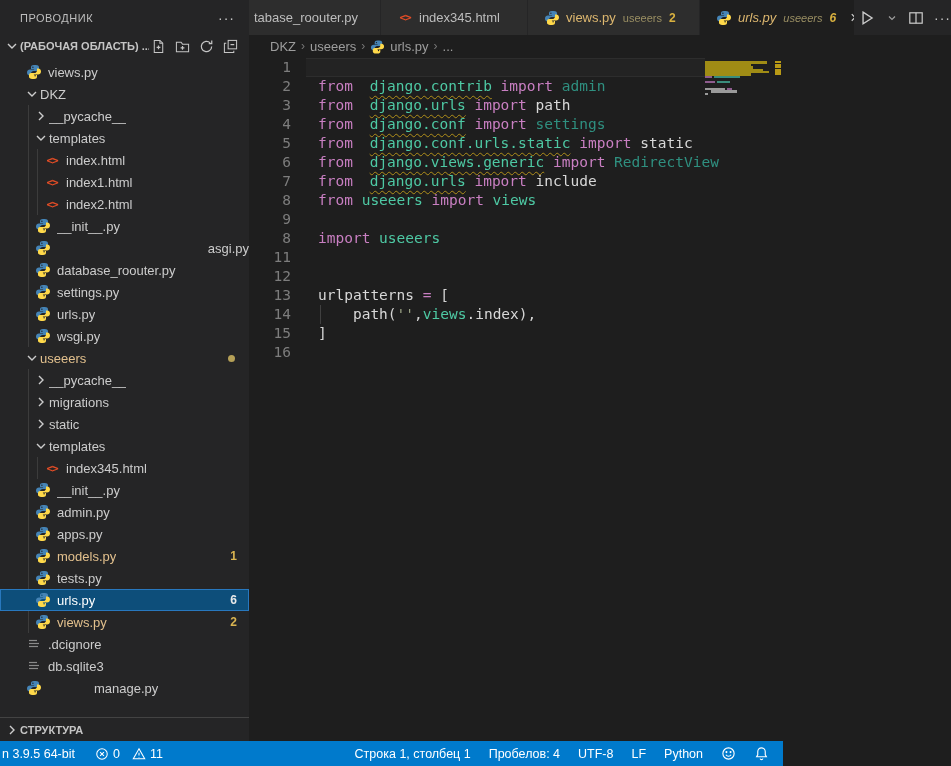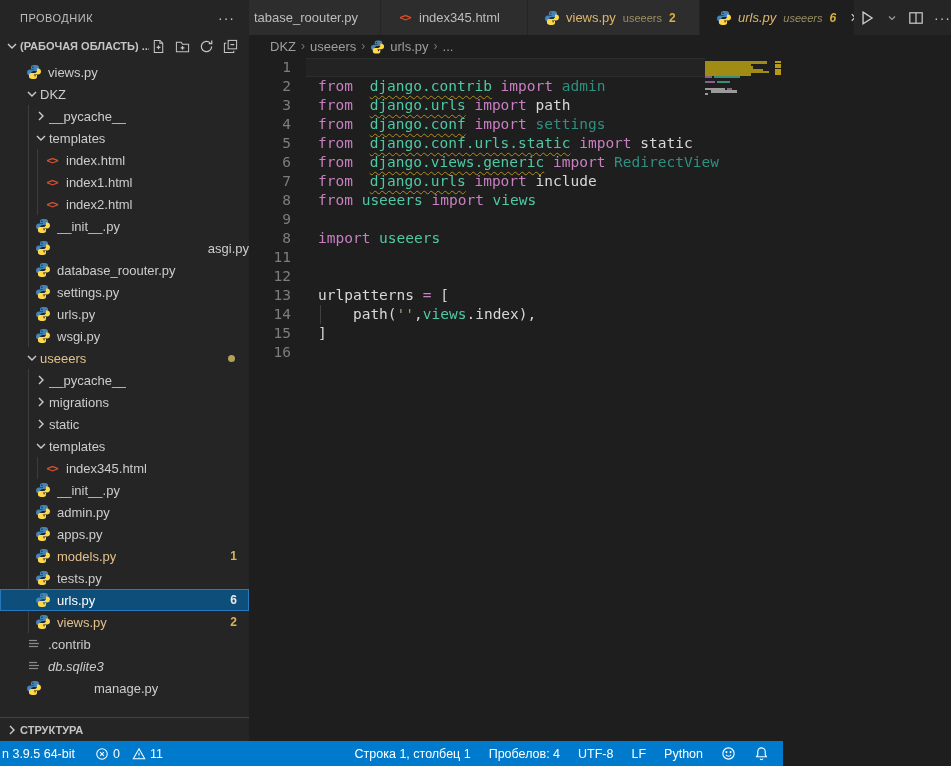--- a/index.html
+++ b/index.html
@@ -357,23 +357,23 @@
           <div class="row  " style="padding-left:24px;">
             <span class="ficon" style="margin-left:2px;">
               <svg width="16" height="16" viewBox="0 0 16 16">
                 <g stroke="#8a8a8a" stroke-width="1.2">
                   <line x1="3" y1="4.5" x2="11" y2="4.5"></line>
                   <line x1="3" y1="7.5" x2="13" y2="7.5"></line>
                   <line x1="3" y1="10.5" x2="12" y2="10.5"></line>
                 </g>
               </svg>
             </span>
-            <span class="lbl">.contrib</span>
-          </div>
-          <div class="row  " style="padding-left:24px;font-style:italic;">
+            <span class="lbl">.dcignore</span>
+          </div>
+          <div class="row  " style="padding-left:24px;">
             <span class="ficon" style="margin-left:2px;">
               <svg width="16" height="16" viewBox="0 0 16 16">
                 <g stroke="#8a8a8a" stroke-width="1.2">
                   <line x1="3" y1="4.5" x2="11" y2="4.5"></line>
                   <line x1="3" y1="7.5" x2="13" y2="7.5"></line>
                   <line x1="3" y1="10.5" x2="12" y2="10.5"></line>
                 </g>
               </svg>
             </span>
             <span class="lbl">db.sqlite3</span>

